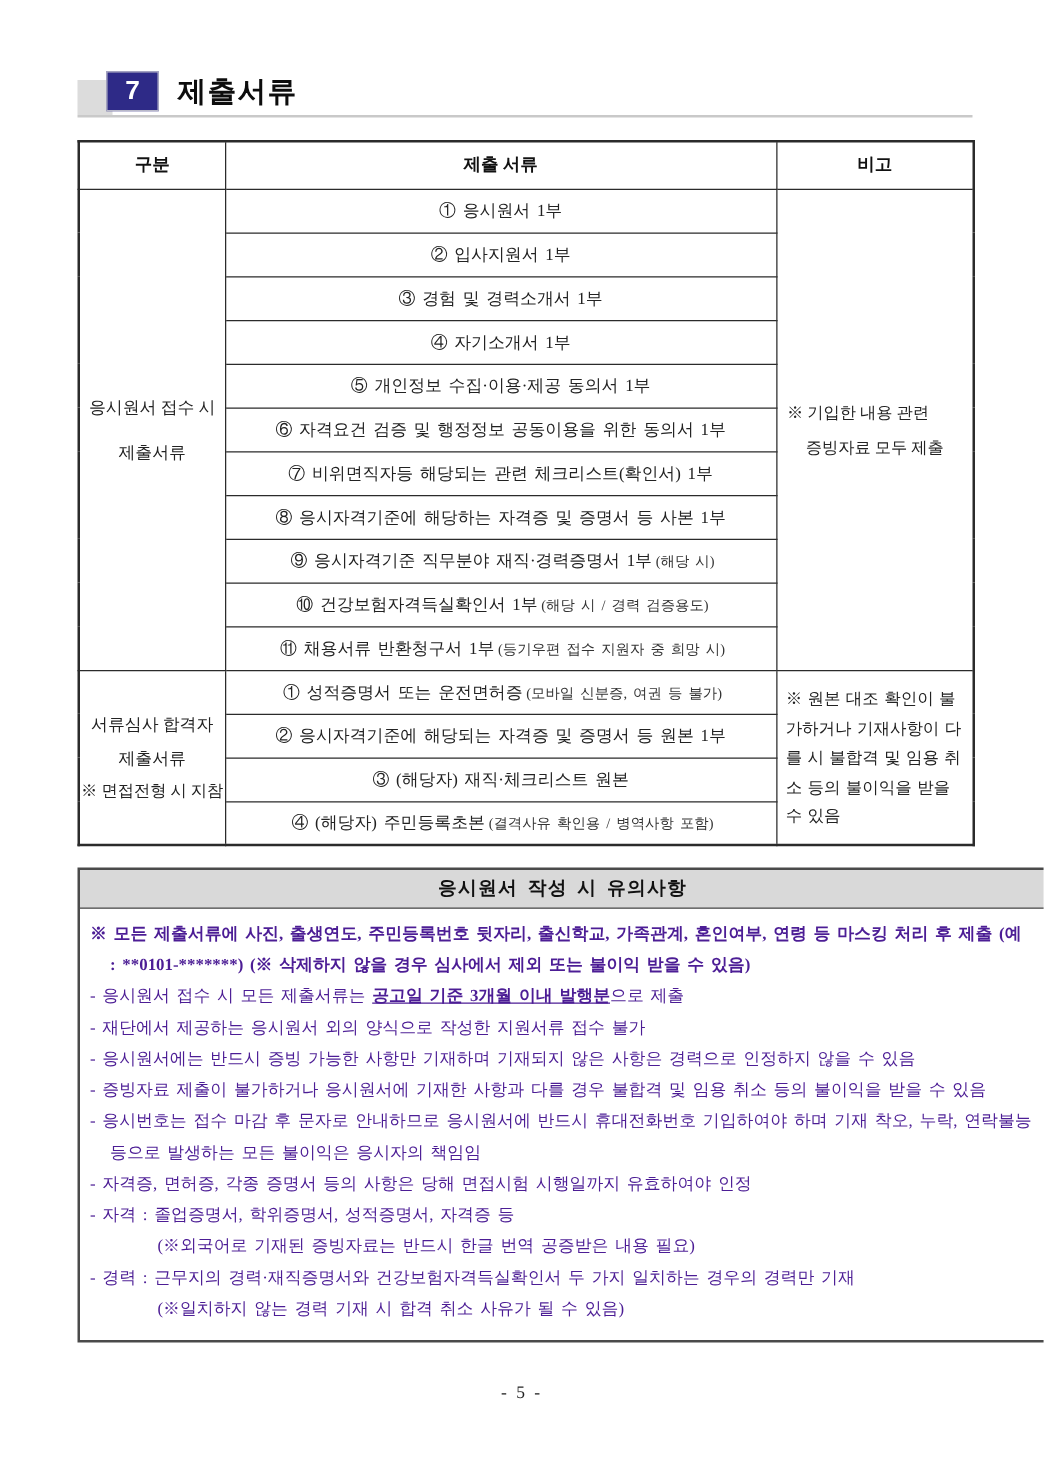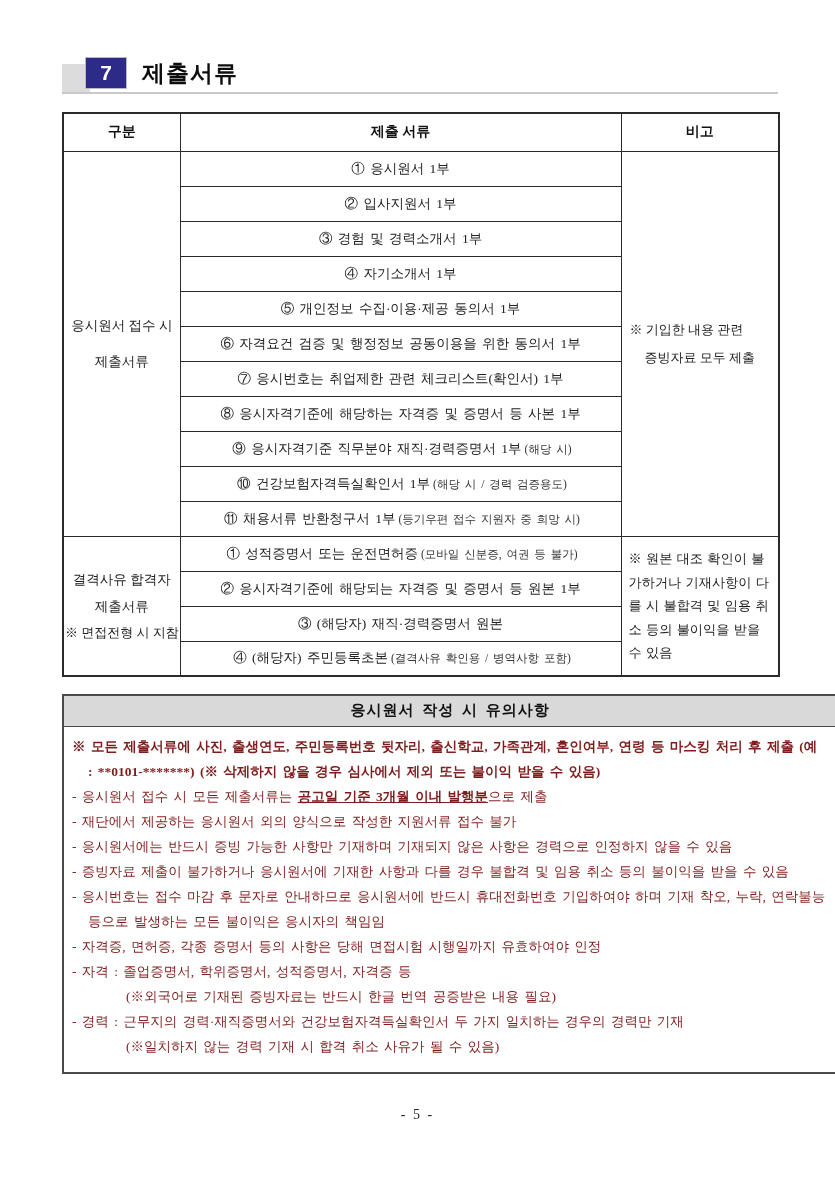--- a/index.html
+++ b/index.html
@@ -76,21 +76,21 @@
     background:#d9d9d9;
     border-bottom:1px solid #4a4a4a;
     text-align:center;
     font-size:15px; font-weight:bold; color:#111;
     padding:5px 0 6px 0;
     letter-spacing:1px; word-spacing:3px;
   }
   .notice-body {
     padding:8px 10px 12px 8px;
     font-size:13.5px; line-height:1.85;
-    color:#7f1d1d; word-spacing:2px;
+    color:#4c1d95; word-spacing:2px;
   }
   .bullet { padding-left:16px; text-indent:-16px; }
   .bullet.bold { font-weight:bold; }
   .bullet .em { font-weight:bold; text-decoration:underline; }
   .sub-line { padding-left:54px; }
 
   
   .page-footer {
     position:absolute; left:0; bottom:58px; width:835px;
     text-align:center; font-size:14px; color:#222;
@@ -145,49 +145,49 @@
         <tr>
             <td class="item"><span>④ 자기소개서 1부</span><span class="note"></span></td>
           </tr>
         <tr>
             <td class="item"><span>⑤ 개인정보 수집·이용·제공 동의서 1부</span><span class="note"></span></td>
           </tr>
         <tr>
             <td class="item"><span>⑥ 자격요건 검증 및 행정정보 공동이용을 위한 동의서 1부</span><span class="note"></span></td>
           </tr>
         <tr>
-            <td class="item"><span>⑦ 응시번호는 취업제한 관련 체크리스트(확인서) 1부</span><span class="note"></span></td>
+            <td class="item"><span>⑦ 비위면직자등 해당되는 관련 체크리스트(확인서) 1부</span><span class="note"></span></td>
           </tr>
         <tr>
             <td class="item"><span>⑧ 응시자격기준에 해당하는 자격증 및 증명서 등 사본 1부</span><span class="note"></span></td>
           </tr>
         <tr>
             <td class="item"><span>⑨ 응시자격기준 직무분야 재직·경력증명서 1부</span><span class="note">(해당 시)</span></td>
           </tr>
         <tr>
             <td class="item"><span>⑩ 건강보험자격득실확인서 1부</span><span class="note">(해당 시 / 경력 검증용도)</span></td>
           </tr>
         <tr>
             <td class="item"><span>⑪ 채용서류 반환청구서 1부</span><span class="note">(등기우편 접수 지원자 중 희망 시)</span></td>
           </tr>
 
         <tr>
           <td class="cat cat2" rowspan="4">
-            <div class="cat-line">결격사유 합격자</div>
+            <div class="cat-line">서류심사 합격자</div>
             <div class="cat-line">제출서류</div>
             <div class="cat-line small">※ 면접전형 시 지참</div>
           </td>
           <td class="item"><span>① 성적증명서 또는 운전면허증</span><span class="note">(모바일 신분증, 여권 등 불가)</span></td>
           <td class="remark flow" rowspan="4">※ 원본 대조 확인이 불가하거나 기재사항이 다를 시 불합격 및 임용 취소 등의 불이익을 받을 수 있음</td>
         </tr>
         <tr>
             <td class="item"><span>② 응시자격기준에 해당되는 자격증 및 증명서 등 원본 1부</span><span class="note"></span></td>
           </tr>
         <tr>
-            <td class="item"><span>③ (해당자) 재직·경력증명서 원본</span><span class="note"></span></td>
+            <td class="item"><span>③ (해당자) 재직·체크리스트 원본</span><span class="note"></span></td>
           </tr>
         <tr>
             <td class="item"><span>④ (해당자) 주민등록초본</span><span class="note">(결격사유 확인용 / 병역사항 포함)</span></td>
           </tr>
       </tbody>
     </table>
 
     <div class="notice">
       <div class="notice-title">응시원서 작성 시 유의사항</div>
       <div class="notice-body">

